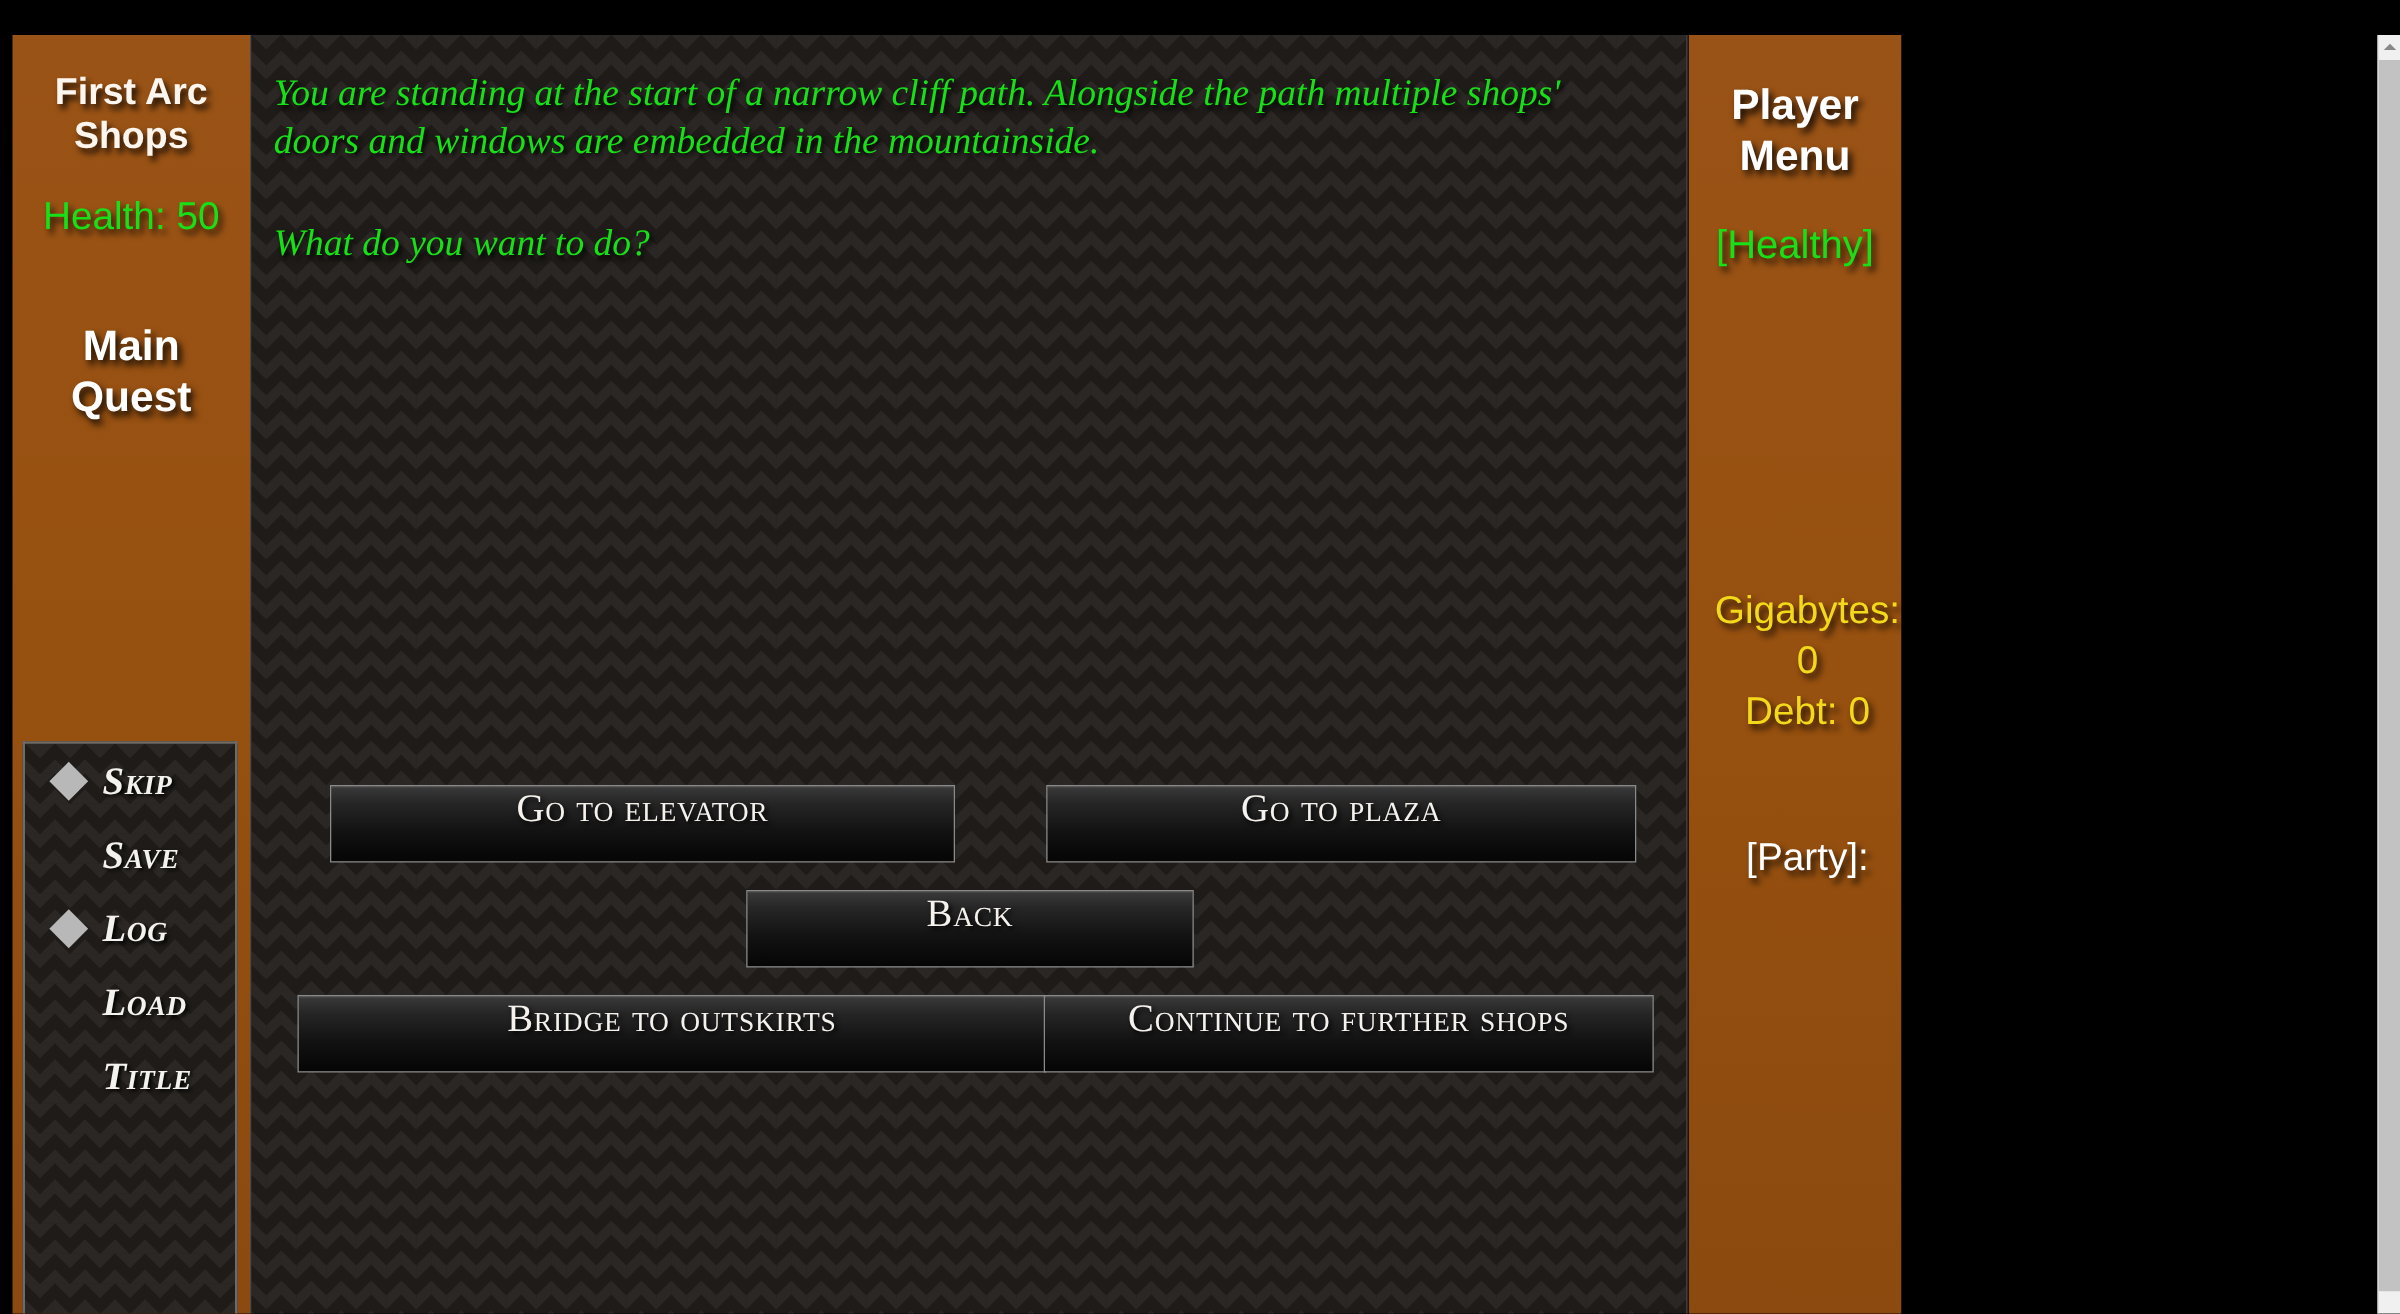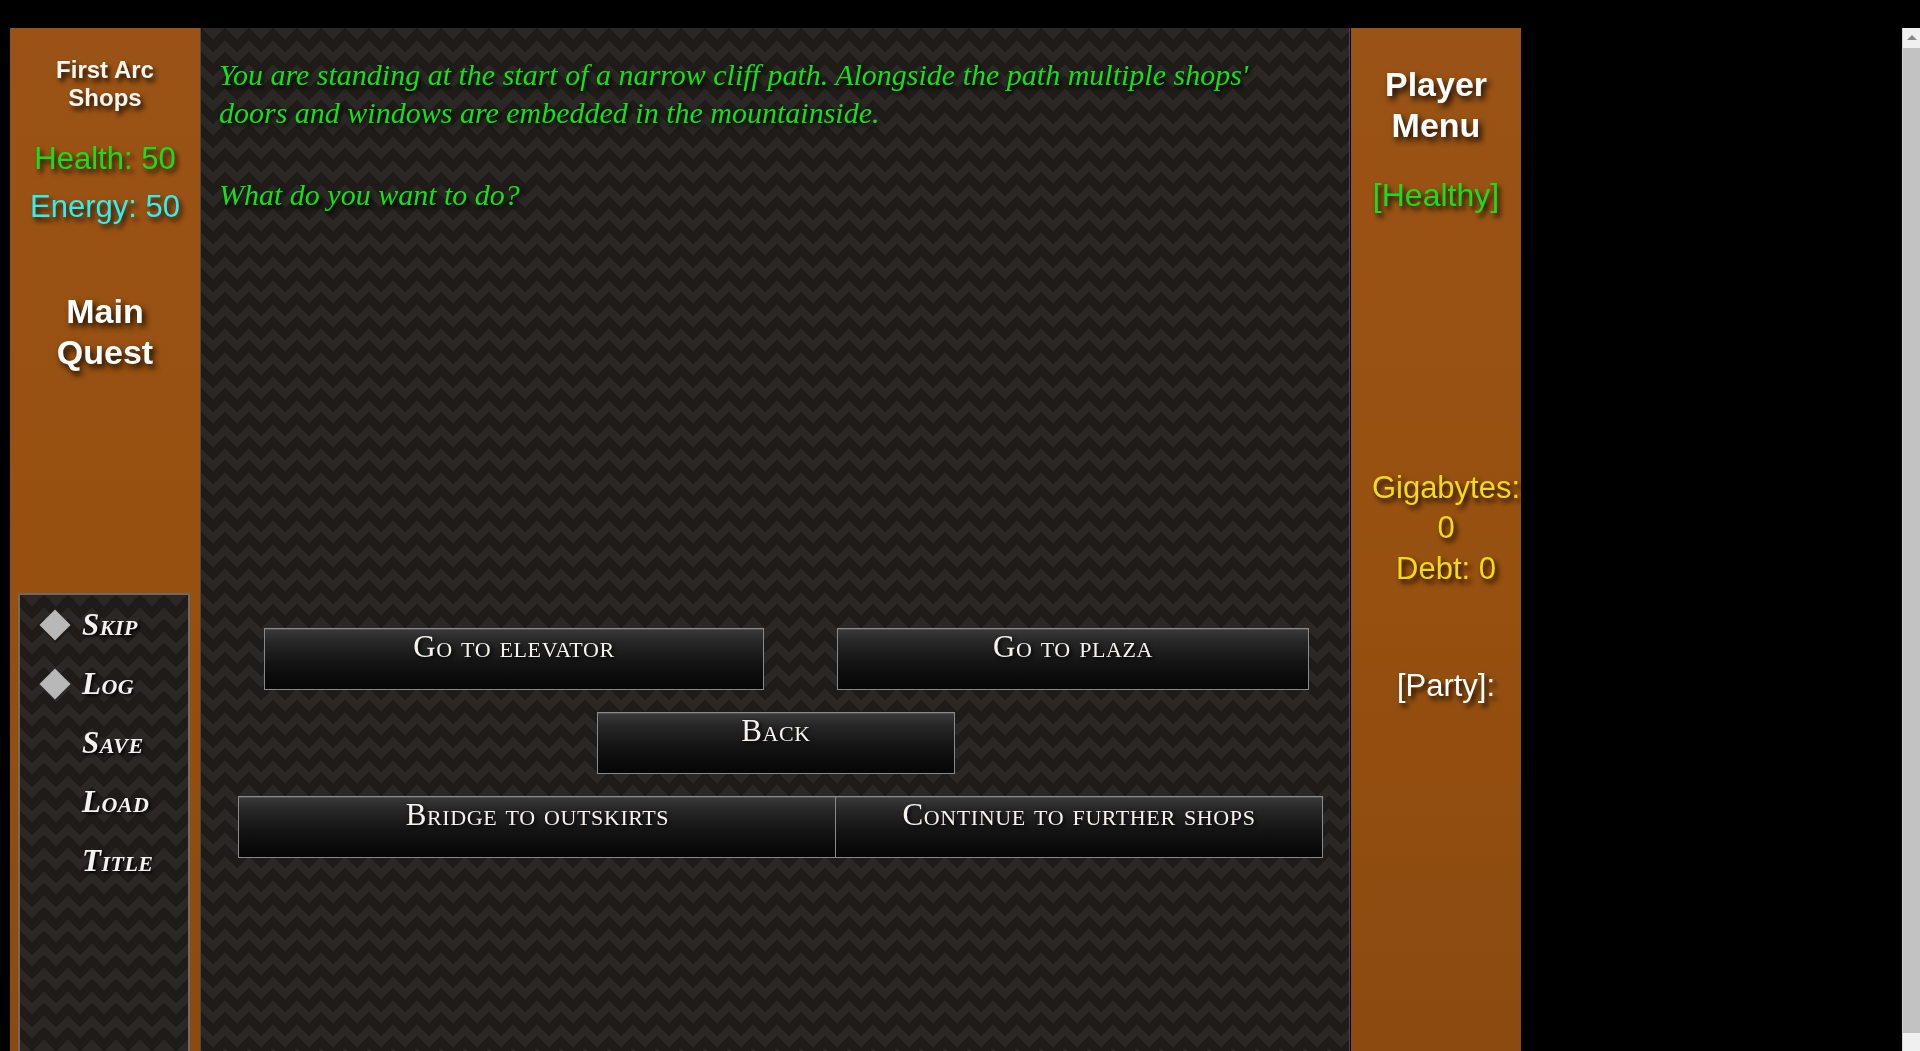--- a/index.html
+++ b/index.html
@@ -118,21 +118,21 @@
     width: 190px;
     height: 1023px;
     background: linear-gradient(180deg, #9a5316 0%, #96500f 55%, #8c4a10 100%);
     overflow: hidden;
   }
   #left-top {
     padding-top: 28px;
     text-align: center;
   }
   .loc-title {
-    font-size: 24px;
+    font-size: 30px;
     font-weight: bold;
     color: #fdf6ef;
     line-height: 1.18;
     text-shadow: 3px 4px 5px rgba(0,0,0,0.85);
   }
   .stat {
     font-size: 31px;
     line-height: 1.55;
     text-shadow: 3px 4px 5px rgba(0,0,0,0.8);
     white-space: nowrap;
@@ -302,39 +302,38 @@
 
   <div id="game">
 
     <div id="left-panel">
       <div id="left-top">
         <div class="loc-title">
           <div>First Arc</div>
           <div>Shops</div>
         </div>
         <div class="stat stat-health">Health: 50</div>
-        <div class="stat stat-energy">Energy: 50</div>
         <div class="quest-title">
           <div>Main</div>
           <div>Quest</div>
         </div>
       </div>
 
       <div id="quick-menu" class="argyle">
         <div class="qm-item">
           <span class="qm-diamond"></span>
           <span class="qm-label">Skip</span>
         </div>
         <div class="qm-item">
+          <span class="qm-diamond hidden"></span>
+          <span class="qm-label">Save</span>
+        </div>
+        <div class="qm-item">
           <span class="qm-diamond"></span>
           <span class="qm-label">Log</span>
-        </div>
-        <div class="qm-item">
-          <span class="qm-diamond hidden"></span>
-          <span class="qm-label">Save</span>
         </div>
         <div class="qm-item">
           <span class="qm-diamond hidden"></span>
           <span class="qm-label">Load</span>
         </div>
         <div class="qm-item">
           <span class="qm-diamond hidden"></span>
           <span class="qm-label">Title</span>
         </div>
       </div>

